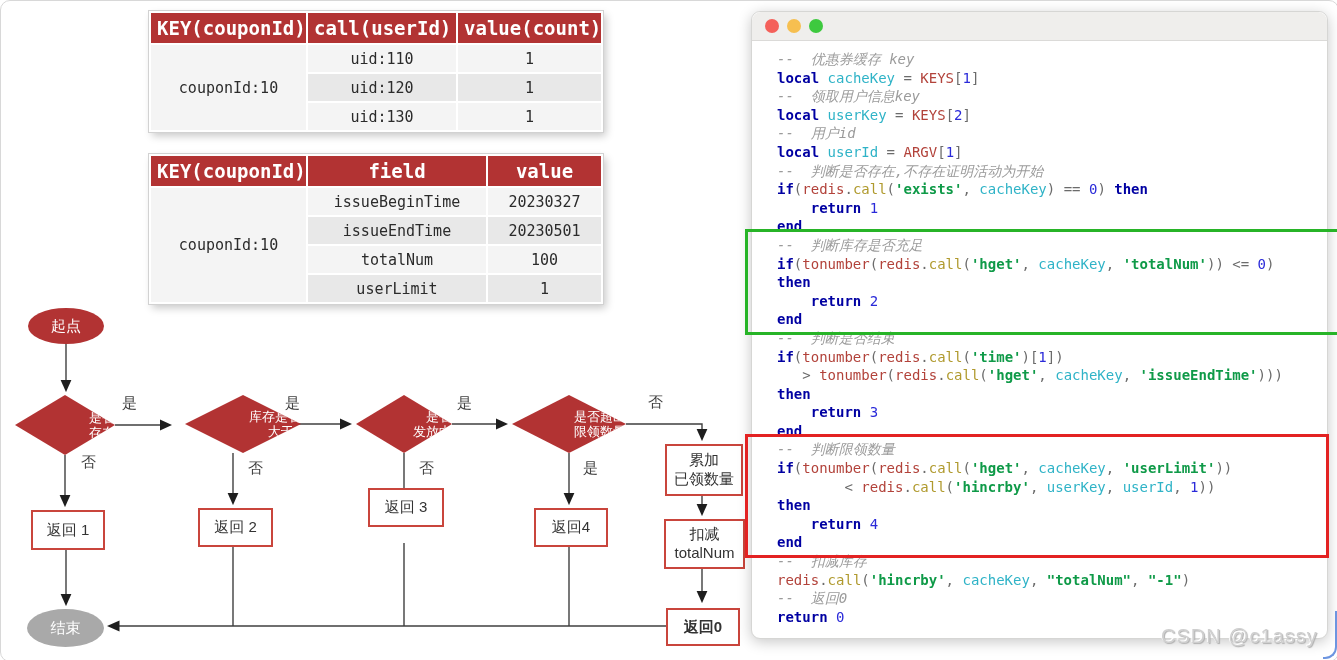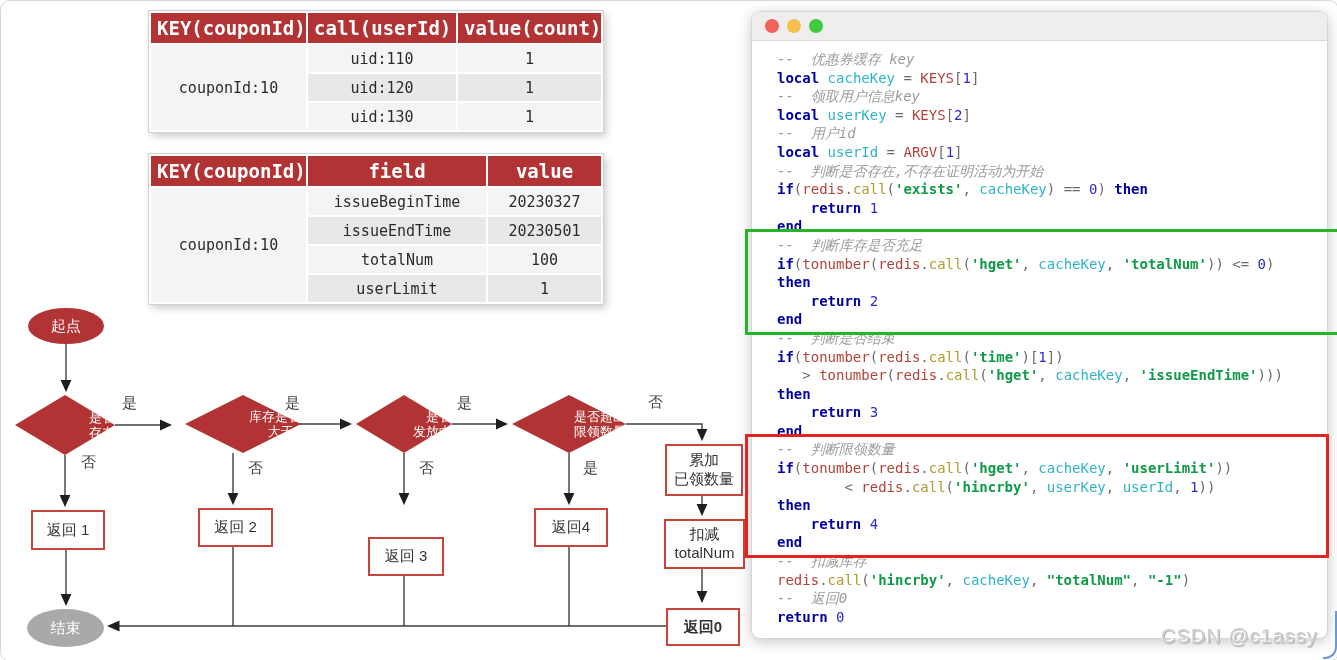--- a/index.html
+++ b/index.html
@@ -196,21 +196,21 @@
     <span>是否超出</span>
     <span>限领数量</span>
   </div>
 
   <div class="rbox" style="left:30px; top:509px; width:70px; height:36px;justify-content:center;">
     <span>返回 1</span>
   </div>
   <div class="rbox" style="left:197px; top:507px; width:71px; height:35px;">
     <span>返回 2</span>
   </div>
-  <div class="rbox" style="left:367px; top:536px; width:72px; height:35px;">
+  <div class="rbox" style="left:367px; top:487px; width:72px; height:35px;">
     <span>返回 3</span>
   </div>
   <div class="rbox" style="left:533px; top:507px; width:70px; height:35px;">
     <span>返回4</span>
   </div>
 
   <div class="rbox" style="left:664px; top:443px; width:74px; height:48px;">
     <span>累加</span>
     <span>已领数量</span>
   </div>

